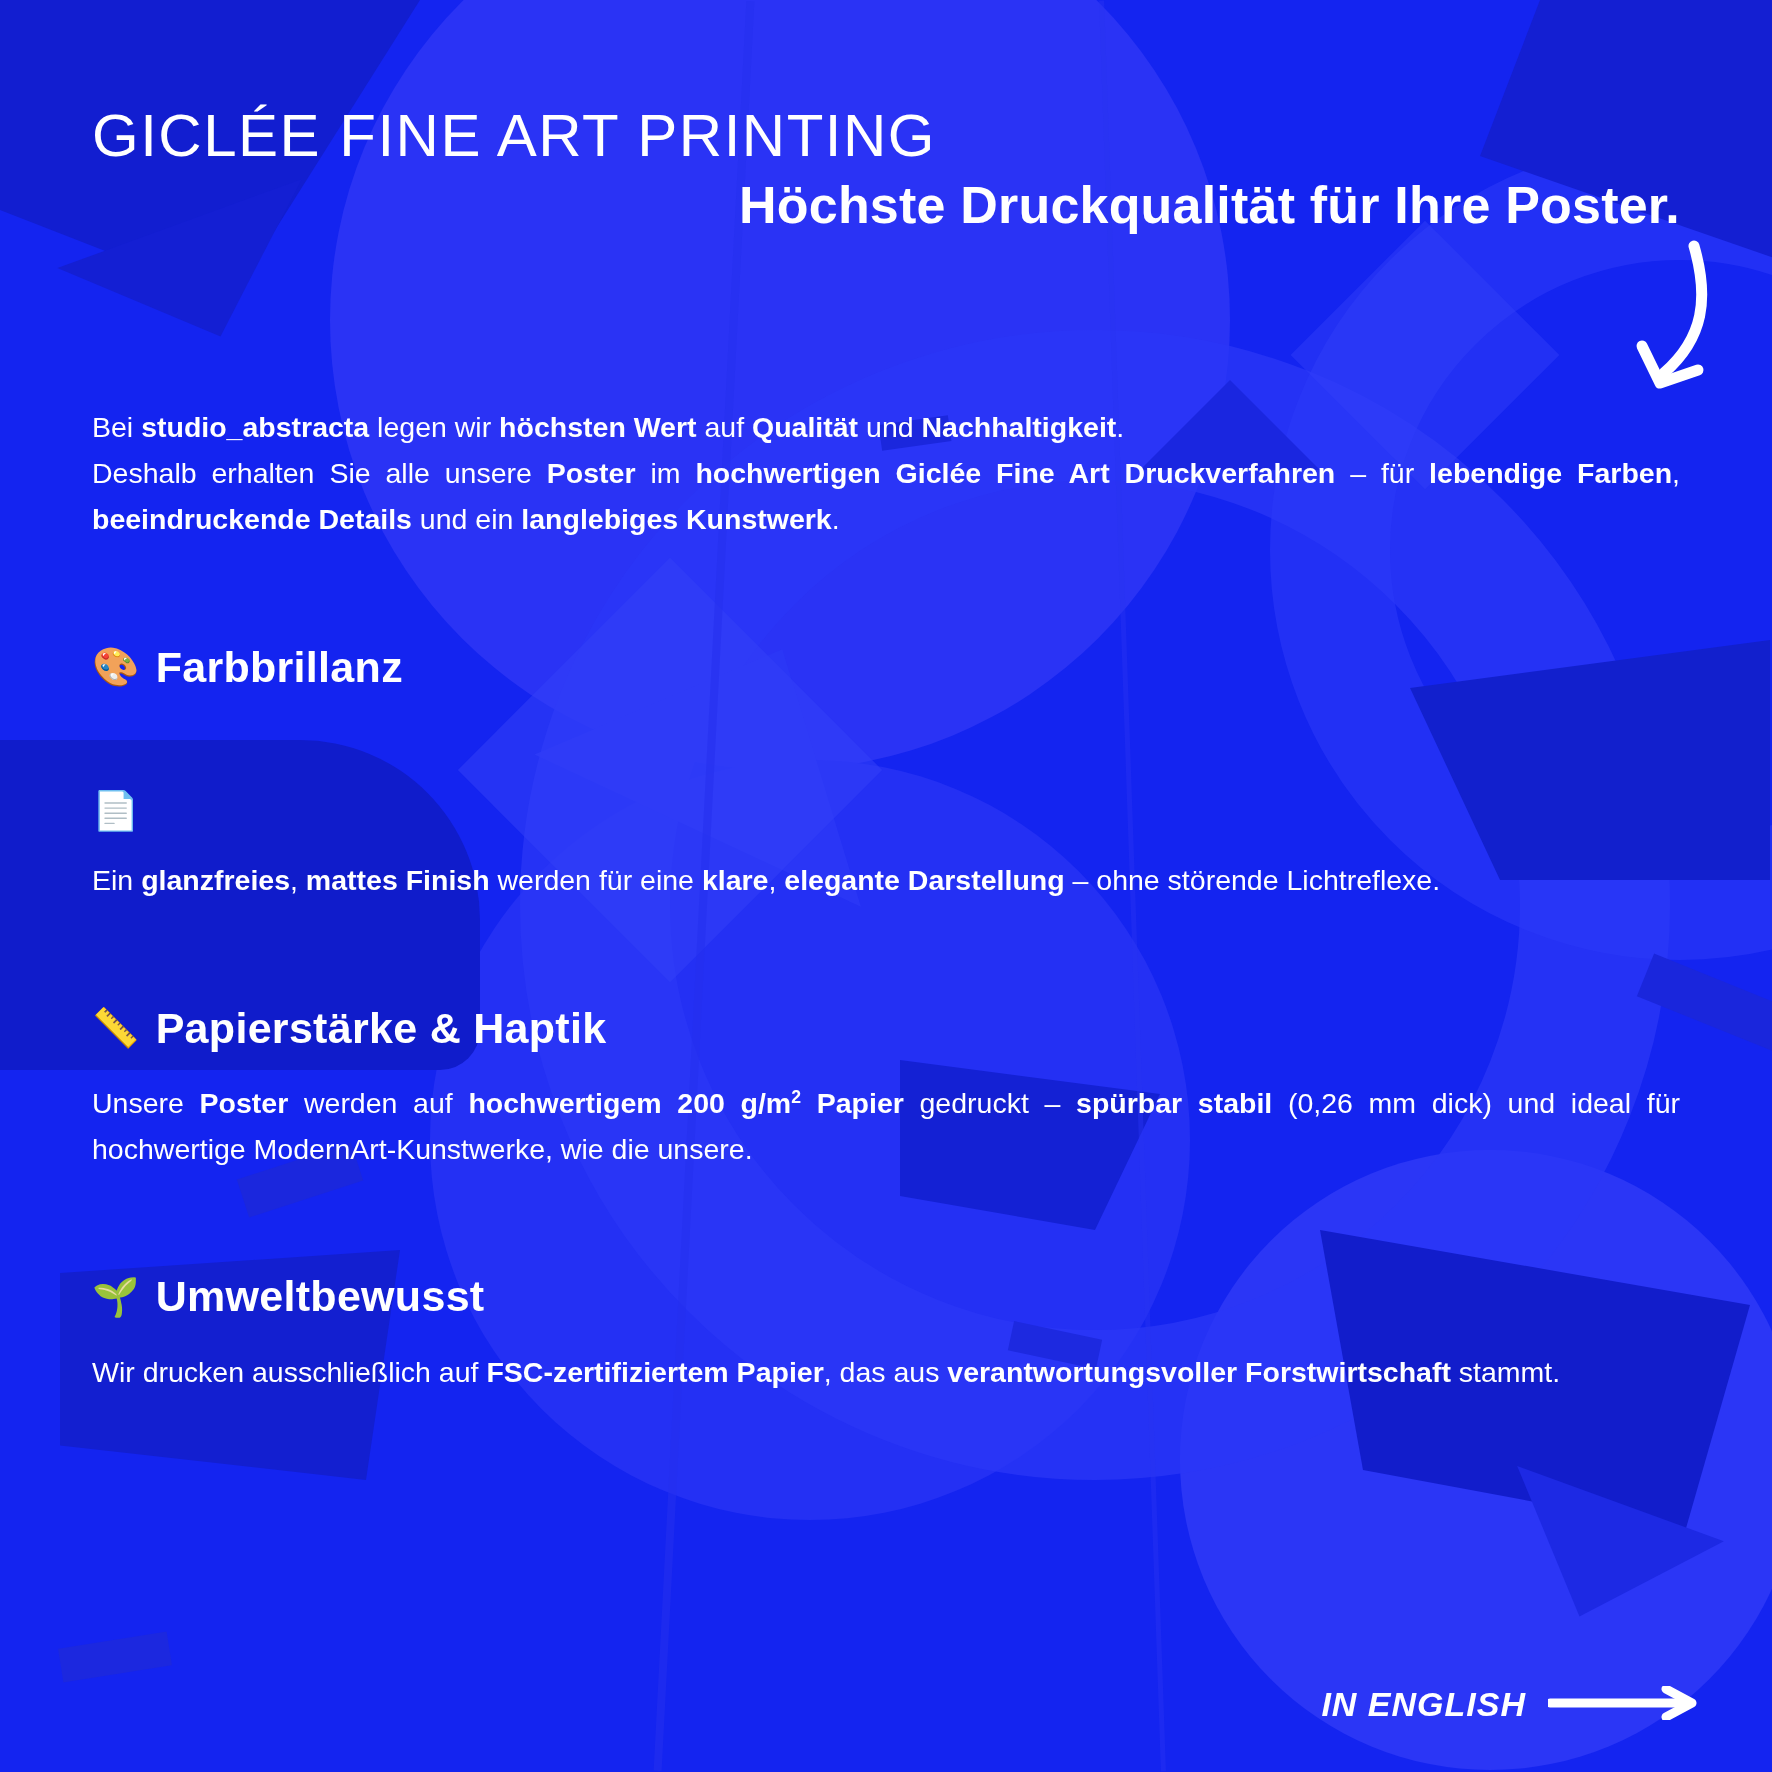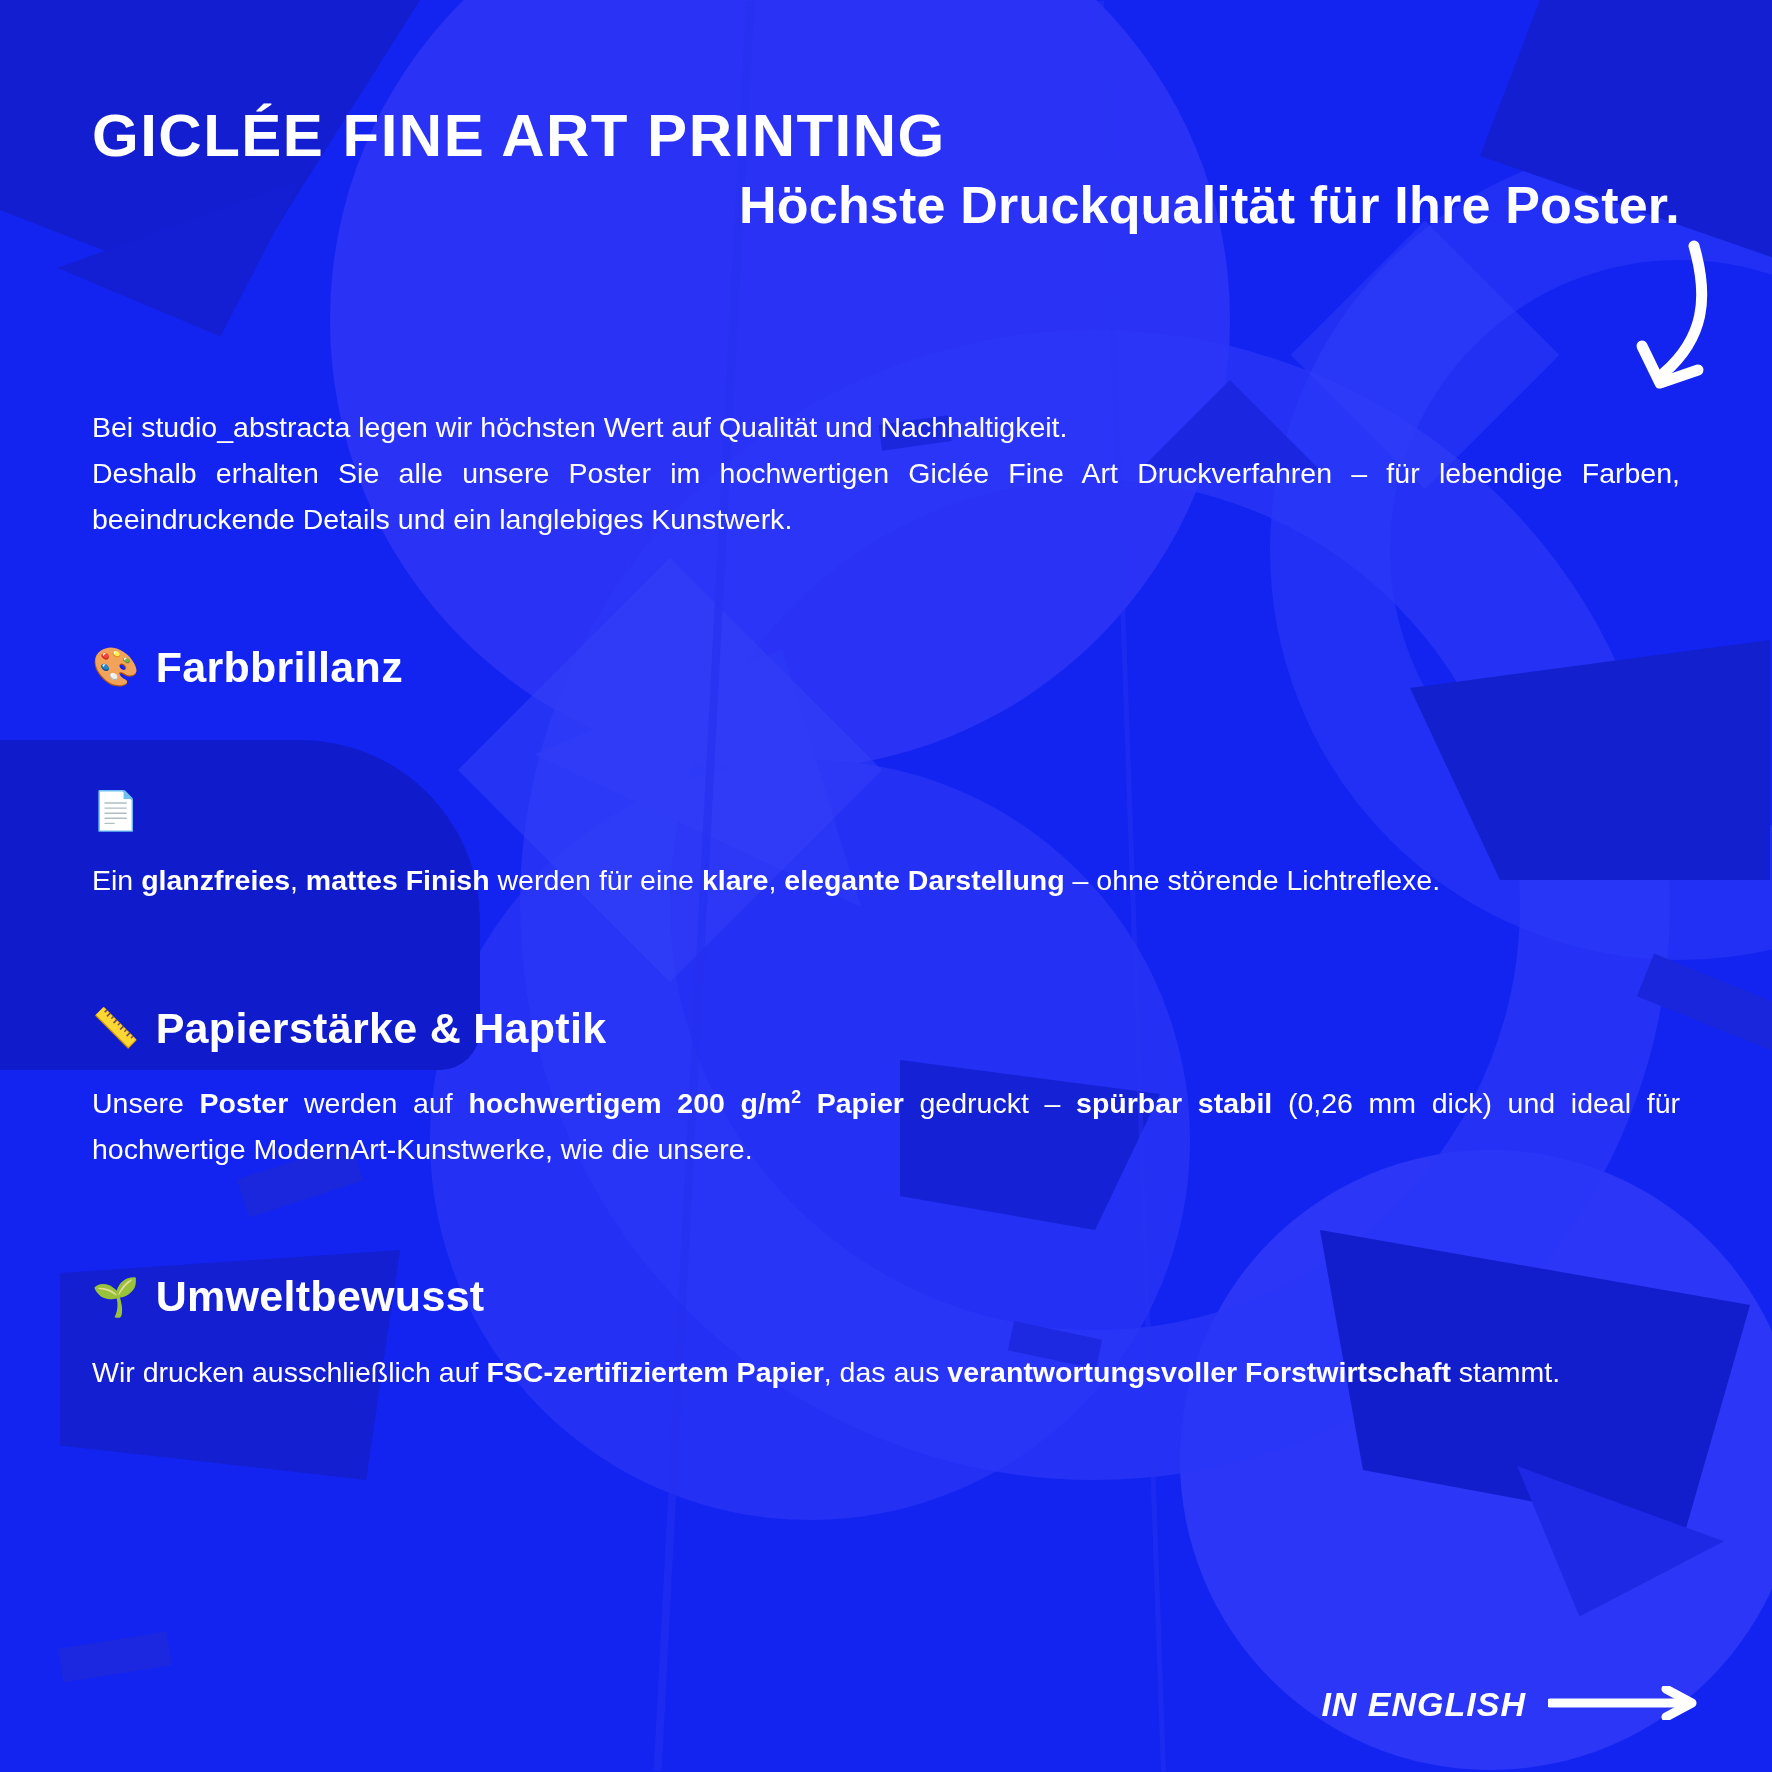--- a/index.html
+++ b/index.html
@@ -169,21 +169,21 @@
   
   #content {
     position: relative;
     z-index: 2;
     padding: 104px 92px 0 92px;
     color: #ffffff;
   }
 
   .headline {
     font-size: 60px;
-    font-weight: 700;
+    font-weight: 400;
     letter-spacing: 1.5px;
     line-height: 1.08;
     margin: 0;
     text-transform: uppercase;
   }
   .subhead {
     font-size: 52px;
     font-weight: 800;
     letter-spacing: 0.2px;
     line-height: 1.18;
@@ -192,21 +192,21 @@
   }
 
   .intro {
     margin-top: 168px;
     font-size: 28.5px;
     line-height: 1.62;
     font-weight: 400;
     text-align: justify;
     max-width: 1590px;
   }
-  .intro b { font-weight: 400; }
+  .intro b { font-weight: 700; }
 
   .section { margin-top: 100px; }
   .section-title {
     display: flex;
     align-items: center;
     gap: 16px;
     font-size: 43px;
     font-weight: 800;
     letter-spacing: 0.3px;
     margin: 0 0 14px 0;

